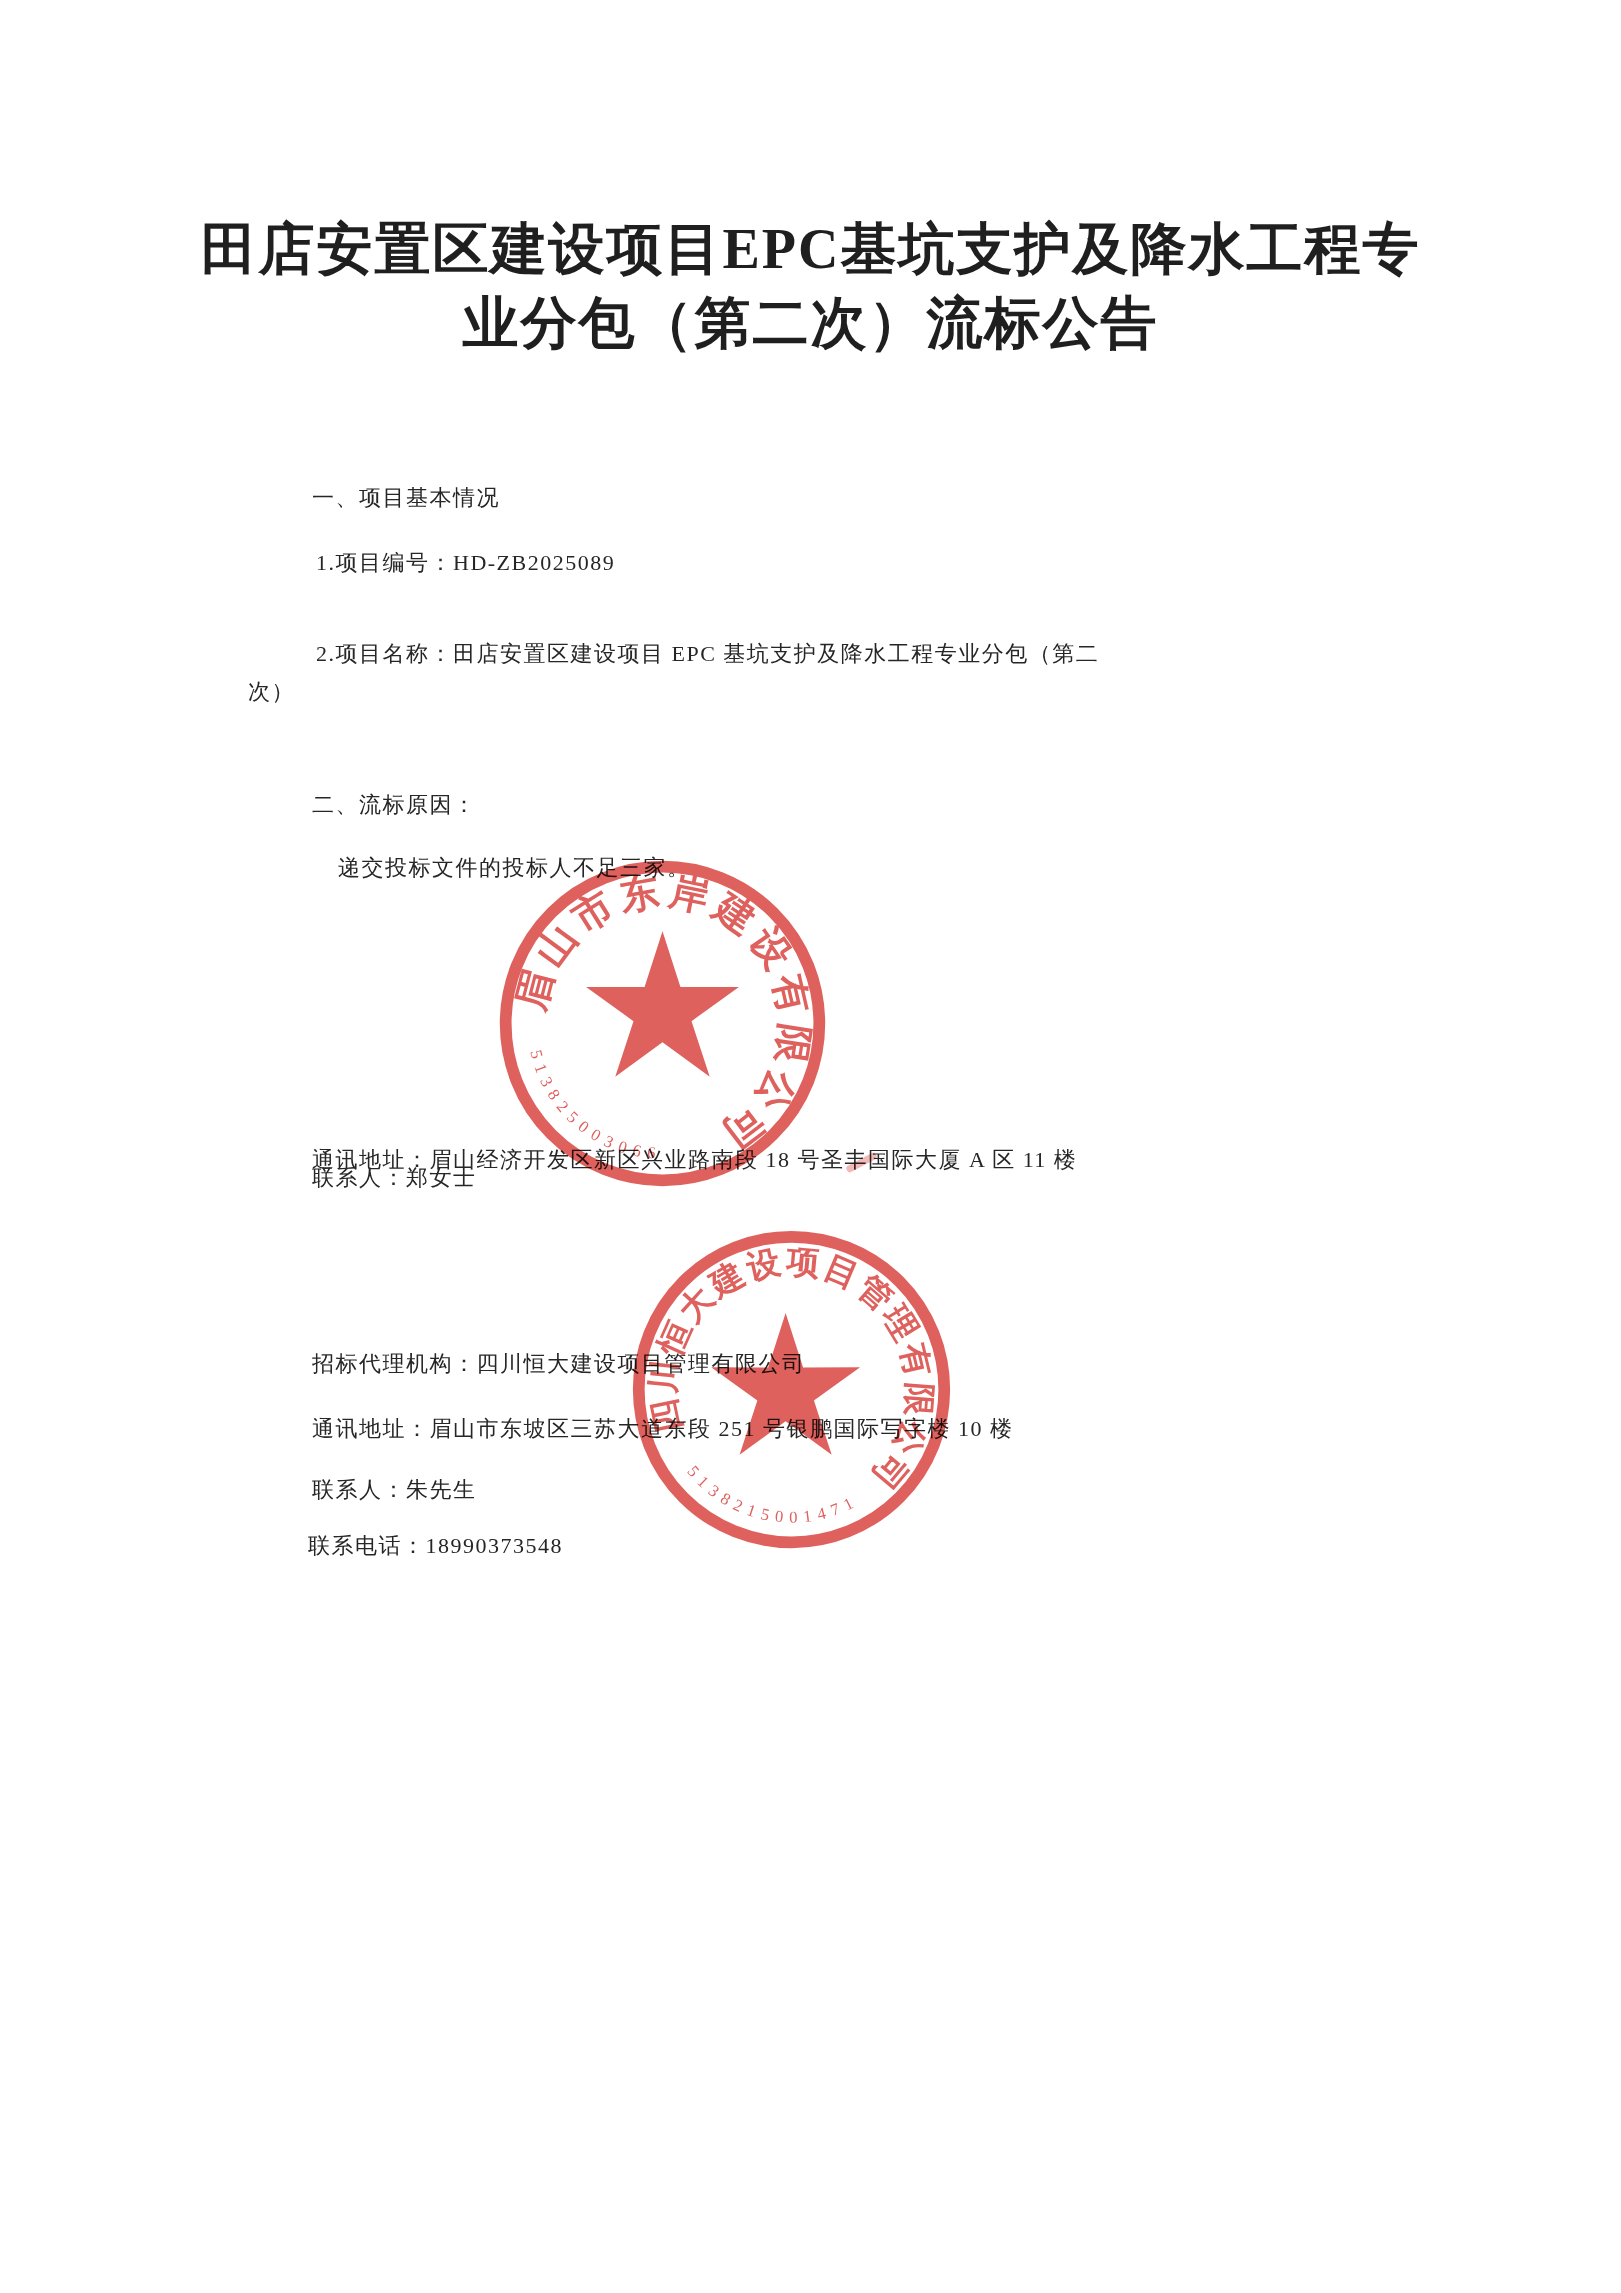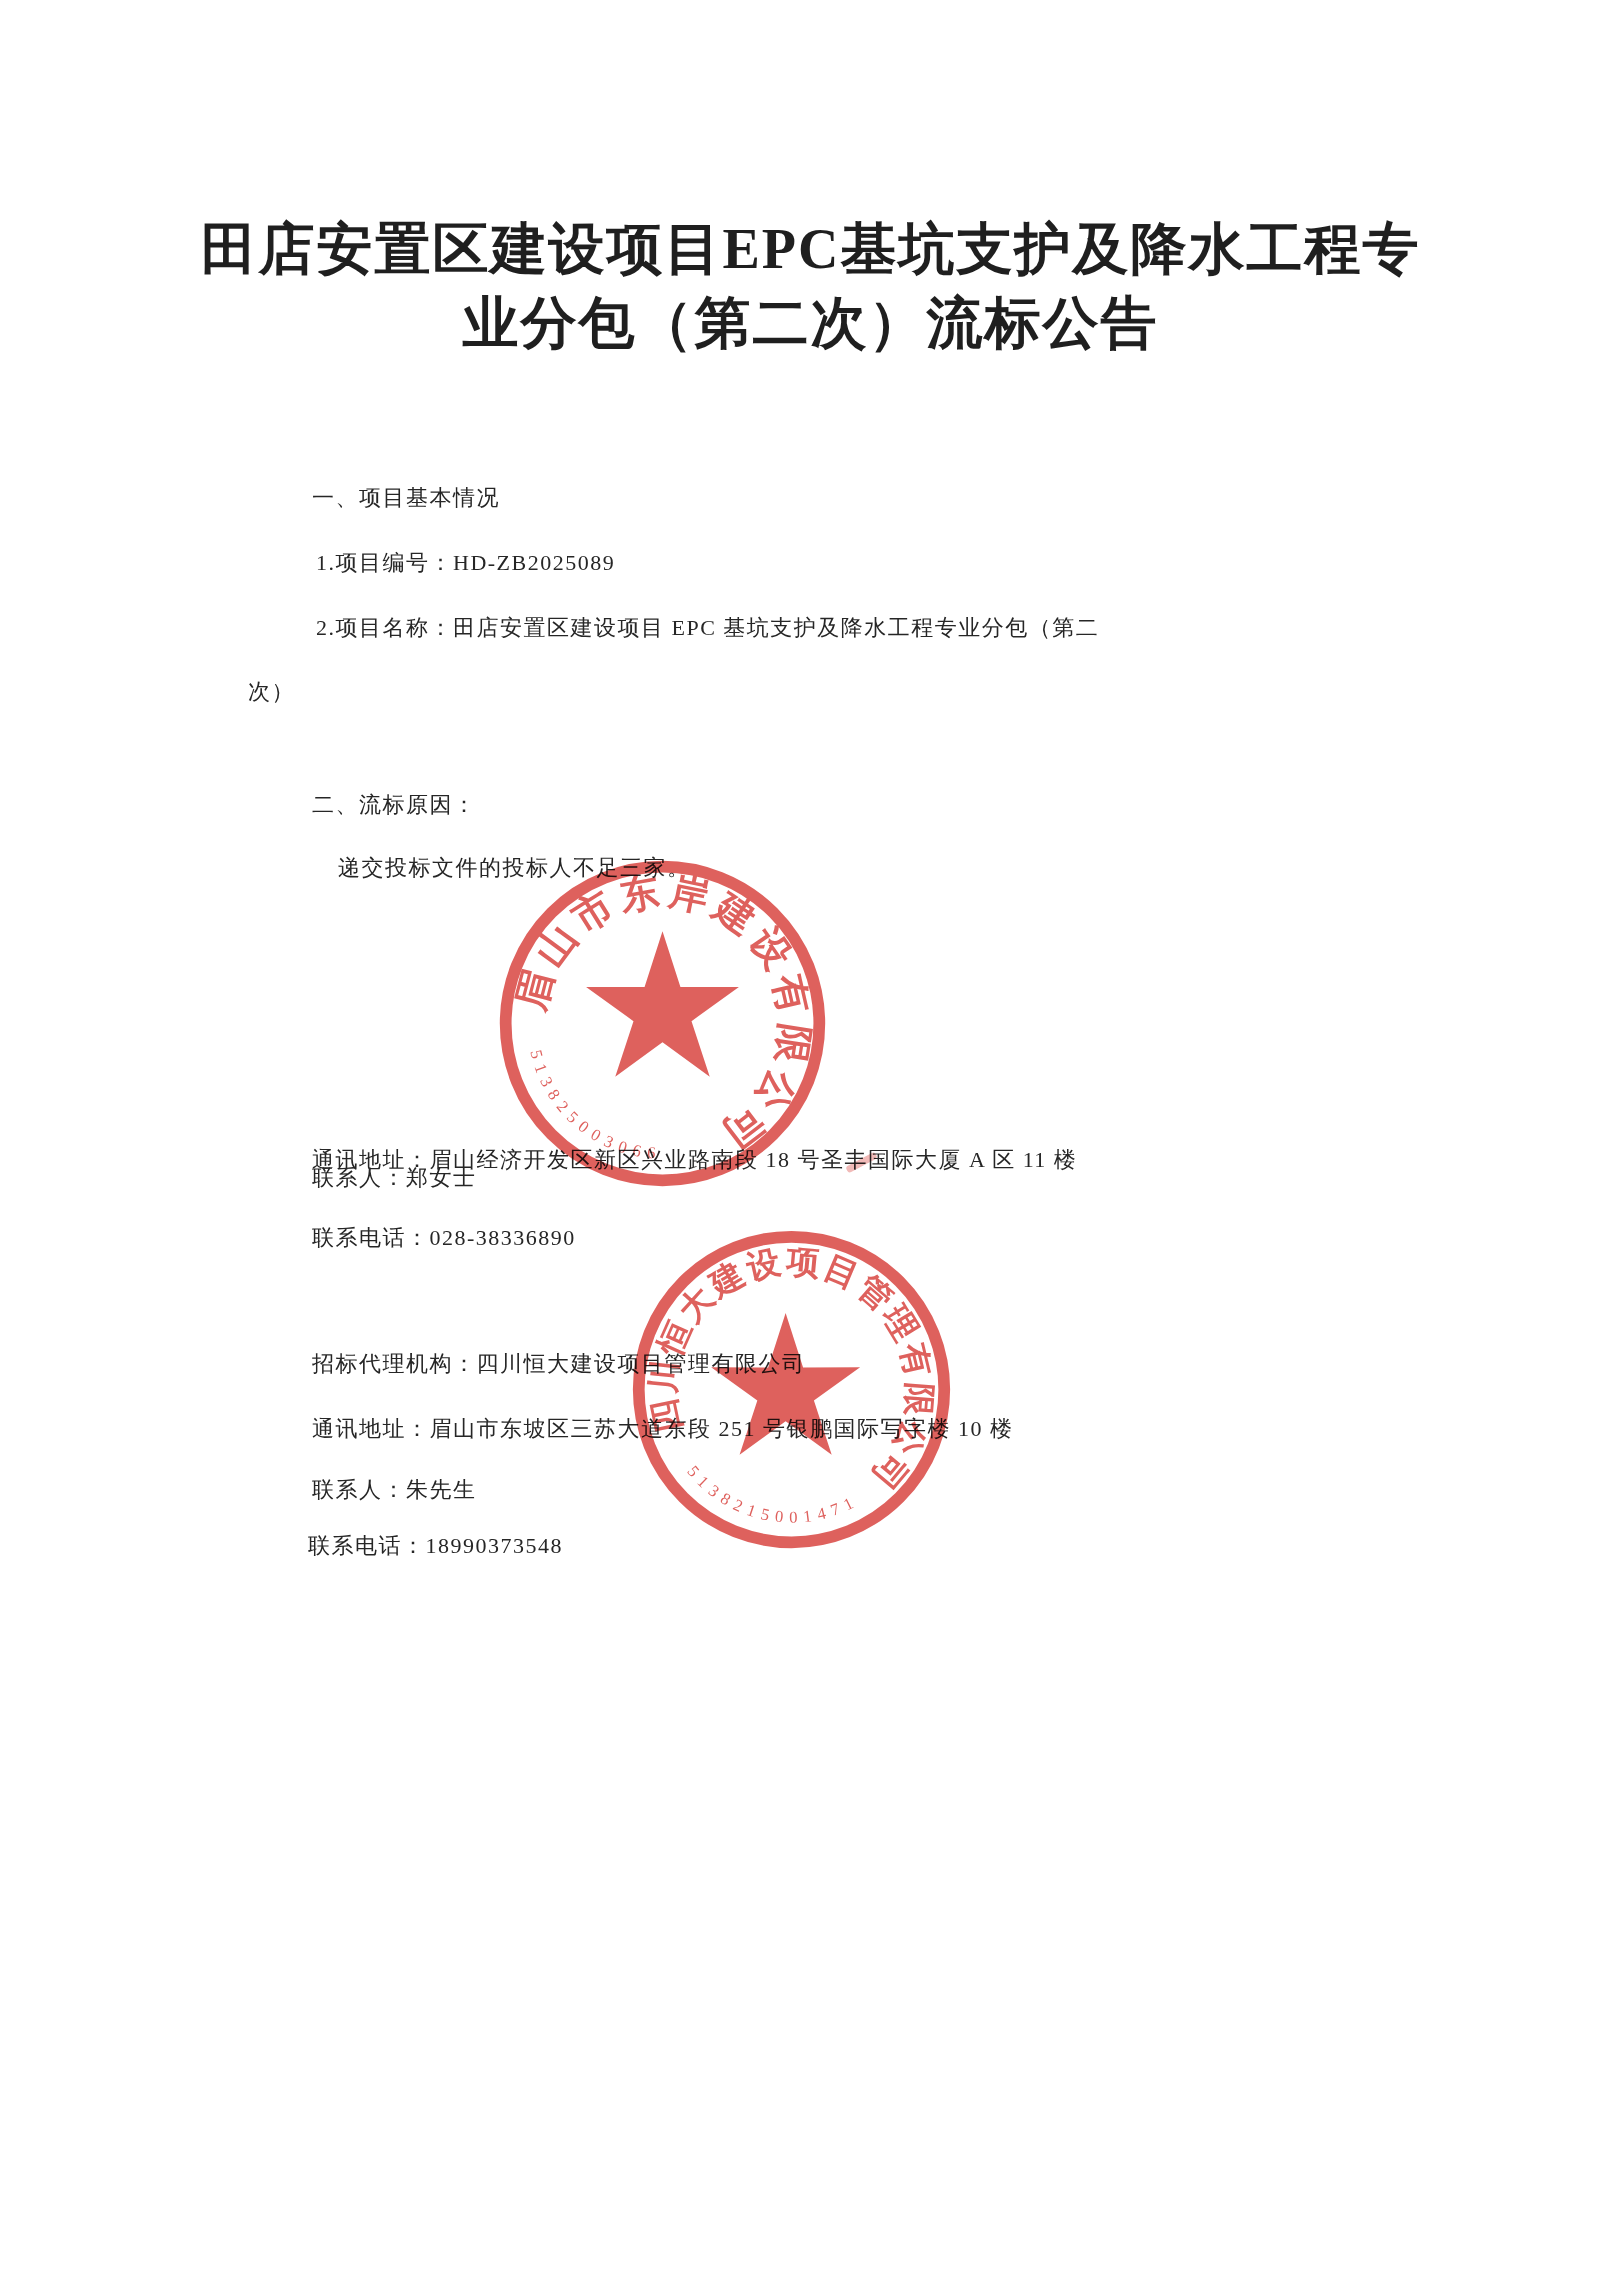--- a/index.html
+++ b/index.html
@@ -51,30 +51,29 @@
 
 <div class="page">
 
   <div class="doc-title">
     <div>田店安置区建设项目EPC基坑支护及降水工程专</div>
     <div>业分包（第二次）流标公告</div>
   </div>
 
   <div class="line sec-head" style="left:312px;top:476px;">一、项目基本情况</div>
   <div class="line" style="left:316px;top:541px;">1.项目编号：HD-ZB2025089</div>
-  <div class="line" style="left:316px;top:606px;">2.项目名称：田店安置区建设项目 EPC 基坑支护及降水工程专业分包（第二</div>
+  <div class="line" style="left:316px;top:632px;">2.项目名称：田店安置区建设项目 EPC 基坑支护及降水工程专业分包（第二</div>
   <div class="line" style="left:248px;top:670px;">次）</div>
 
   <div class="line sec-head" style="left:312px;top:783px;">二、流标原因：</div>
   <div class="line" style="left:338px;top:846px;">递交投标文件的投标人不足三家。</div>
 
 
   <div class="line" style="left:312px;top:1092px;margin-top:46px;">通讯地址：眉山经济开发区新区兴业路南段 18 号圣丰国际大厦 A 区 11 楼</div>
   <div class="line" style="left:312px;top:1156px;">联系人：郑女士</div>
-  <div class="line" style="left:312px;top:1216px;">联系电话：028-38336890</div>
 
   <div class="line" style="left:312px;top:1342px;">招标代理机构：四川恒大建设项目管理有限公司</div>
   <div class="line" style="left:312px;top:1407px;">通讯地址：眉山市东坡区三苏大道东段 251 号银鹏国际写字楼 10 楼</div>
   <div class="line" style="left:312px;top:1468px;">联系人：朱先生</div>
   <div class="line" style="left:308px;top:1524px;">联系电话：18990373548</div>
 
   <div class="seal" style="left:490px;top:851px;width:345px;height:345px;">
     <svg width="345" height="345" viewBox="-176 -176 352 352">
       <circle cx="0" cy="0" r="160" fill="none" stroke="#d8423e" stroke-width="12"></circle>
       <g transform="rotate(40)">

